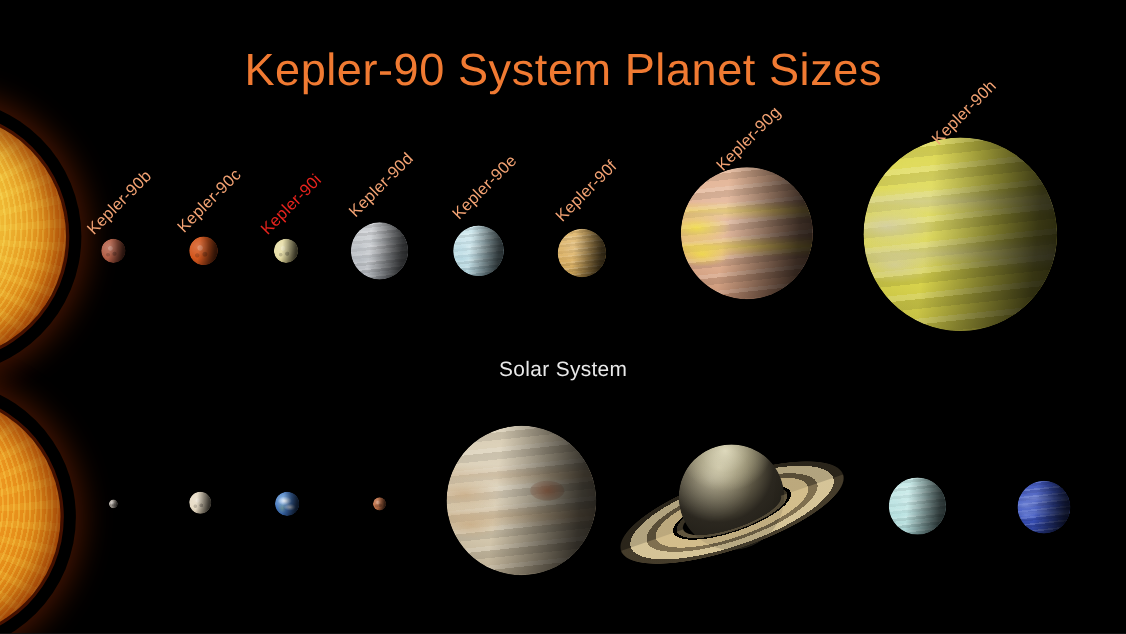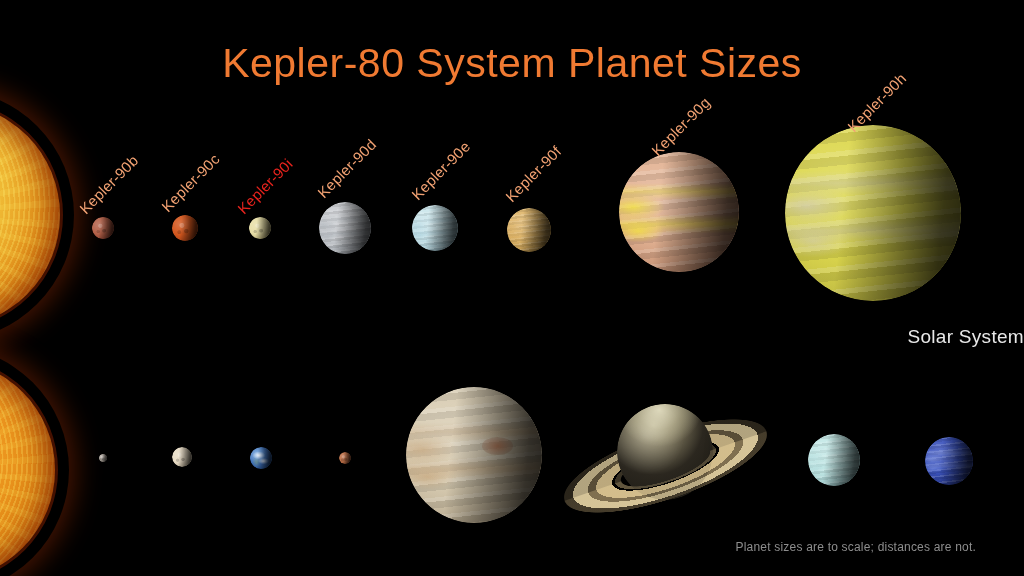--- a/index.html
+++ b/index.html
@@ -40,21 +40,21 @@
     width: 1024px;
     text-align: center;
     font-size: 19px;
     color: #f0915a;
   }
   #solar-label {
     position: absolute;
     left: 0;
     top: 326px;
     width: 1024px;
-    text-align: right;
+    text-align: center;
     font-size: 19px;
     color: #e9e9e9;
     letter-spacing: 0.3px;
   }
   #footnote {
     position: absolute;
     right: 48px;
     bottom: 22px;
     font-size: 12px;
     color: #8d8d8d;
@@ -273,17 +273,16 @@
       </div>
       <div class="planet" style="left: 925px; top: 437px; width: 48px; height: 48px;">
         <div class="body" style="background: radial-gradient(circle at 34% 32%, rgb(59, 83, 189) 0%, rgb(59, 83, 189) 40%, rgb(30, 44, 114) 100%);">
           <div class="bands" style="background: repeating-linear-gradient(174deg, rgba(255, 255, 255, 0) 0px, rgba(255, 255, 255, 0) 2.4px, rgba(255, 255, 255, 0.16) 2.4px, rgba(255, 255, 255, 0.16) 3.84px, rgba(0, 0, 0, 0.1) 3.84px, rgba(0, 0, 0, 0.1) 6.24px); opacity: 0.9;"></div>
           <div class="bands" style="background: linear-gradient(rgba(0, 0, 0, 0) 26%, rgba(109, 131, 216, 0.45) 33%, rgba(0, 0, 0, 0) 40%), linear-gradient(rgba(0, 0, 0, 0) 52%, rgba(109, 131, 216, 0.5) 60%, rgba(0, 0, 0, 0) 68%), radial-gradient(34% 14% at 12% 46%, rgba(109, 131, 216, 0.85) 0%, rgba(0, 0, 0, 0) 78%), radial-gradient(28% 12% at 16% 66%, rgba(109, 131, 216, 0.75) 0%, rgba(0, 0, 0, 0) 78%);"></div>
         </div>
         <div class="shade" style="background: radial-gradient(circle at 30% 34%, rgba(255, 255, 255, 0.18) 0%, rgba(255, 255, 255, 0) 42%), linear-gradient(96deg, rgba(0, 0, 0, 0) 34%, rgba(0, 0, 0, 0.396) 62%, rgba(0, 0, 0, 0.72) 86%, rgba(0, 0, 0, 0.8) 100%);"></div>
       </div>
     </div>
 
-  <div id="title">Kepler-80 System Planet Sizes</div>
+  <div id="title">Kepler-90 System Planet Sizes</div>
   <div id="solar-label">Solar System</div>
-  <div id="footnote">Planet sizes are to scale; distances are not.</div>
 
 </div>
 
 </body></html>

